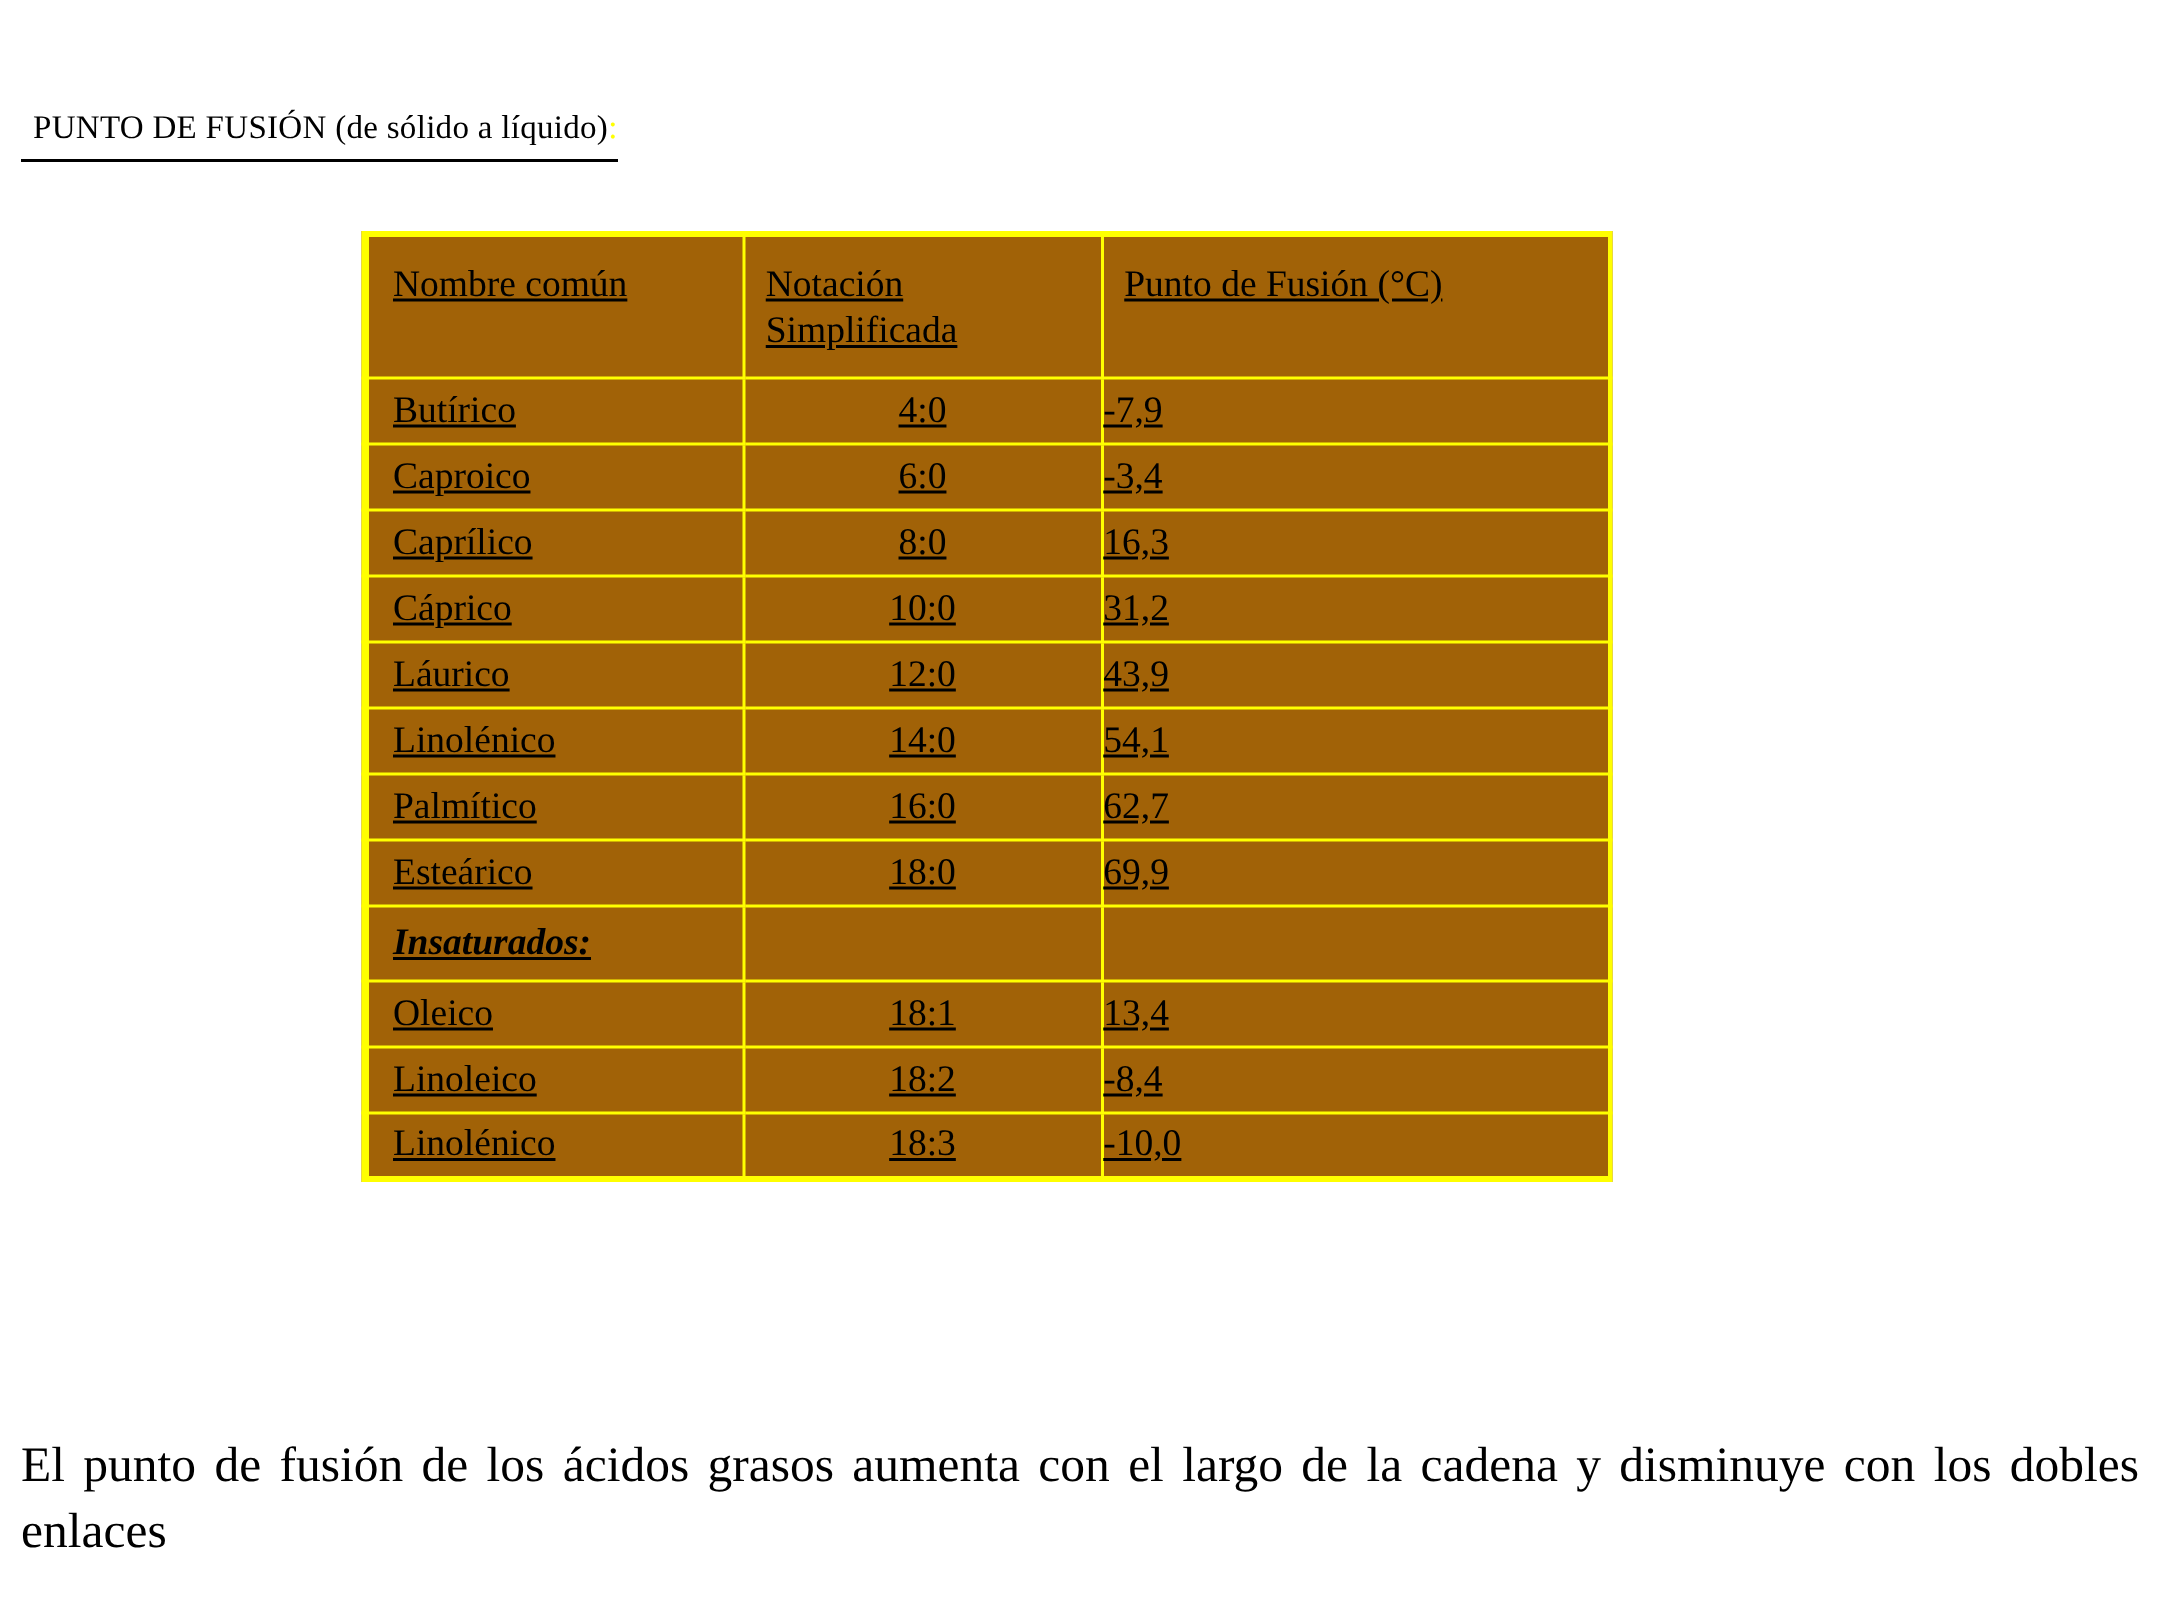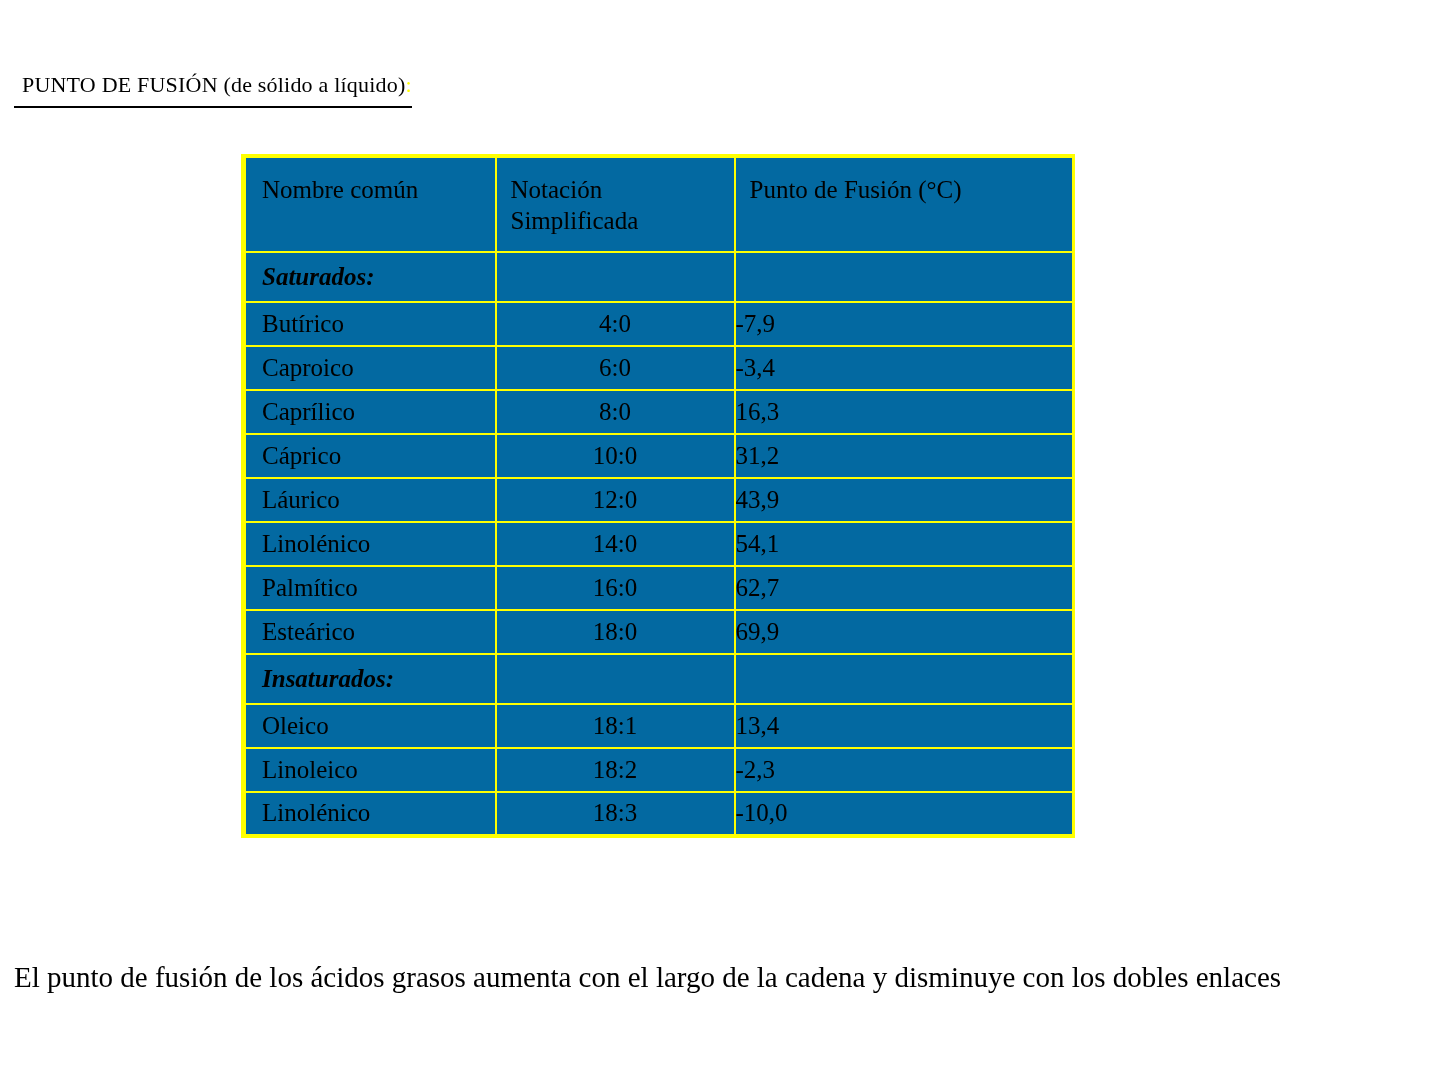--- a/index.html
+++ b/index.html
@@ -36,21 +36,22 @@
   .table-wrap {
     position: absolute;
     left: 241px;
     top: 154px;
     width: 830px;
   }
   table.melting {
     border-collapse: collapse;
     width: 830px;
     table-layout: fixed;
-    background: #0369a1;
+    background: #a16207;
+    text-decoration: underline;
   }
   table.melting col.c-name { width: 252px; }
   table.melting col.c-not  { width: 239px; }
   table.melting col.c-mp   { width: 339px; }
 
   table.melting td {
     border: 2px solid #ffff00;
     font-size: 25px;
     line-height: 31px;
     color: #000000;
@@ -95,21 +96,21 @@
     height: 50px;
   }
   tr.group td { height: 50px; }
 
   
   .footnote {
     position: absolute;
     left: 14px;
     top: 955px;
     width: 1412px;
-    font-size: 29px;
+    font-size: 33px;
     line-height: 44px;
     text-align: justify;
     text-justify: inter-word;
     color: #000000;
   }
   .footnote > span { display: block; }
 </style>
 </head>
 <body>
 
@@ -123,25 +124,20 @@
       <col class="c-mp">
     </colgroup>
     <tbody>
 
       <tr class="head">
         <td class="name">Nombre común</td>
         <td class="num"><span>Notación</span><br><span>Simplificada</span></td>
         <td class="mp">Punto de Fusión (°C)</td>
       </tr>
 
-      <tr class="group">
-        <td class="name">Saturados:</td>
-        <td class="num"></td>
-        <td class="mp"></td>
-      </tr>
 
       <tr>
         <td class="name">Butírico</td>
         <td class="num">4:0</td>
         <td class="mp">-7,9</td>
       </tr>
 
       <tr>
         <td class="name">Caproico</td>
         <td class="num">6:0</td>
@@ -193,21 +189,21 @@
 
       <tr>
         <td class="name">Oleico</td>
         <td class="num">18:1</td>
         <td class="mp">13,4</td>
       </tr>
 
       <tr>
         <td class="name">Linoleico</td>
         <td class="num">18:2</td>
-        <td class="mp">-2,3</td>
+        <td class="mp">-8,4</td>
       </tr>
 
       <tr>
         <td class="name">Linolénico</td>
         <td class="num">18:3</td>
         <td class="mp">-10,0</td>
       </tr>
 
     </tbody>
   </table>

